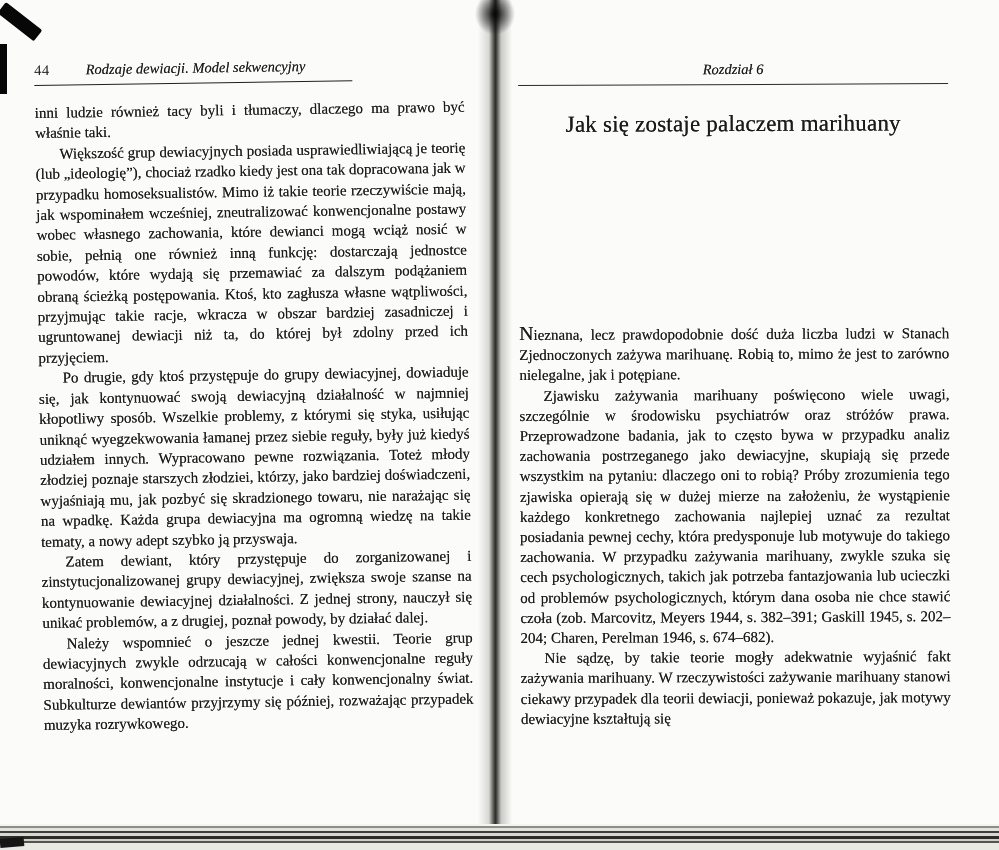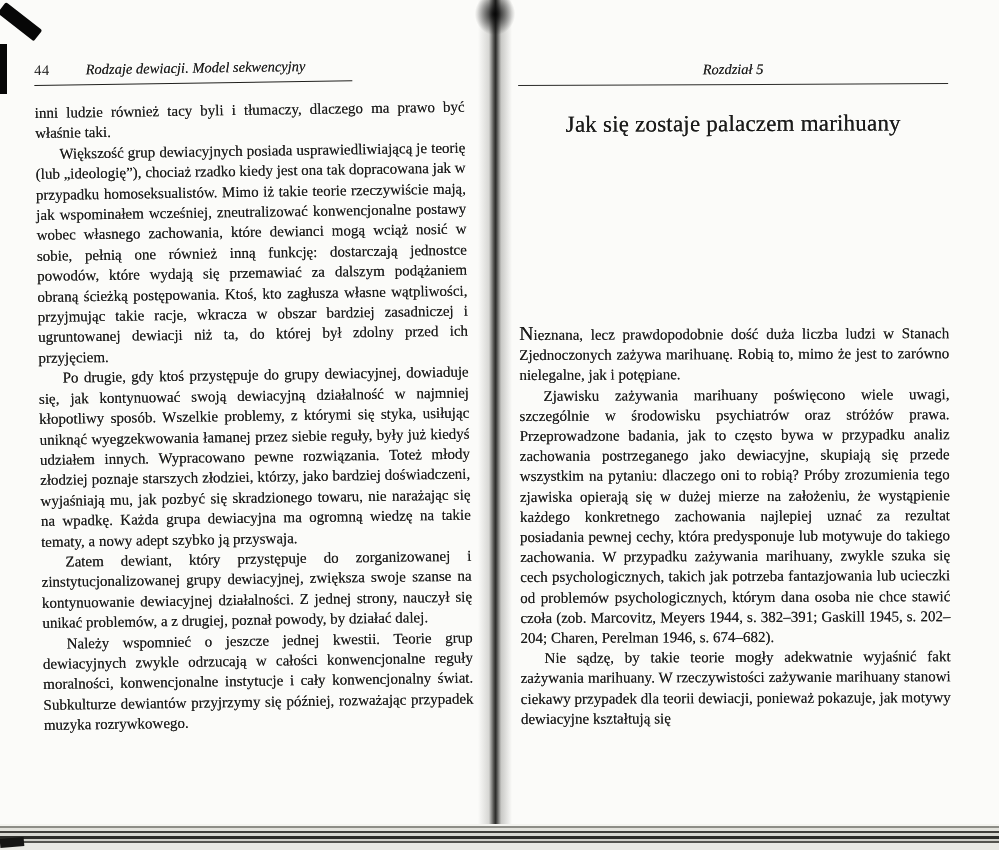--- a/index.html
+++ b/index.html
@@ -130,21 +130,21 @@
       <p class="noindent">inni ludzie również tacy byli i tłumaczy, dlaczego ma prawo być właśnie taki.</p>
       <p>Większość grup dewiacyjnych posiada usprawiedliwiającą je teorię (lub „ideologię”), chociaż rzadko kiedy jest ona tak dopracowana jak w przypadku homoseksualistów. Mimo iż takie teorie rzeczywiście mają, jak wspominałem wcześniej, zneutralizować konwencjonalne postawy wobec własnego zachowania, które dewianci mogą wciąż nosić w sobie, pełnią one również inną funkcję: dostarczają jednostce powodów, które wydają się przemawiać za dalszym podążaniem obraną ścieżką postępowania. Ktoś, kto zagłusza własne wątpliwości, przyjmując takie racje, wkracza w obszar bardziej zasadniczej i ugruntowanej dewiacji niż ta, do której był zdolny przed ich przyjęciem.</p>
       <p>Po drugie, gdy ktoś przystępuje do grupy dewiacyjnej, dowiaduje się, jak kontynuować swoją dewiacyjną działalność w najmniej kłopotliwy sposób. Wszelkie problemy, z którymi się styka, usiłując uniknąć wyegzekwowania łamanej przez siebie reguły, były już kiedyś udziałem innych. Wypracowano pewne rozwiązania. Toteż młody złodziej poznaje starszych złodziei, którzy, jako bardziej doświadczeni, wyjaśniają mu, jak pozbyć się skradzionego towaru, nie narażając się na wpadkę. Każda grupa dewiacyjna ma ogromną wiedzę na takie tematy, a nowy adept szybko ją przyswaja.</p>
       <p>Zatem dewiant, który przystępuje do zorganizowanej i zinstytucjonalizowanej grupy dewiacyjnej, zwiększa swoje szanse na kontynuowanie dewiacyjnej działalności. Z jednej strony, nauczył się unikać problemów, a z drugiej, poznał powody, by działać dalej.</p>
       <p>Należy wspomnieć o jeszcze jednej kwestii. Teorie grup dewiacyjnych zwykle odrzucają w całości konwencjonalne reguły moralności, konwencjonalne instytucje i cały konwencjonalny świat. Subkulturze dewiantów przyjrzymy się później, rozważając przypadek muzyka rozrywkowego.</p>
     </div>
   </div>
 
   <div class="page right-page">
     <div class="page-header">
-      <span class="running-head">Rozdział 5</span>
+      <span class="running-head">Rozdział 6</span>
     </div>
     <h1 class="chapter-title">Jak się zostaje palaczem marihuany</h1>
     <div class="body body-right">
       <p class="noindent opening">Nieznana, lecz prawdopodobnie dość duża liczba ludzi w Stanach Zjednoczonych zażywa marihuanę. Robią to, mimo że jest to zarówno nielegalne, jak i potępiane.</p>
       <p>Zjawisku zażywania marihuany poświęcono wiele uwagi, szczególnie w środowisku psychiatrów oraz stróżów prawa. Przeprowadzone badania, jak to często bywa w przypadku analiz zachowania postrzeganego jako dewiacyjne, skupiają się przede wszystkim na pytaniu: dlaczego oni to robią? Próby zrozumienia tego zjawiska opierają się w dużej mierze na założeniu, że wystąpienie każdego konkretnego zachowania najlepiej uznać za rezultat posiadania pewnej cechy, która predysponuje lub motywuje do takiego zachowania. W przypadku zażywania marihuany, zwykle szuka się cech psychologicznych, takich jak potrzeba fantazjowania lub ucieczki od problemów psychologicznych, którym dana osoba nie chce stawić czoła (zob. Marcovitz, Meyers 1944, s. 382–391; Gaskill 1945, s. 202–204; Charen, Perelman 1946, s. 674–682).</p>
       <p>Nie sądzę, by takie teorie mogły adekwatnie wyjaśnić fakt zażywania marihuany. W rzeczywistości zażywanie marihuany stanowi ciekawy przypadek dla teorii dewiacji, ponieważ pokazuje, jak motywy dewiacyjne kształtują się</p>
     </div>
   </div>
 
   <div class="gutter"></div>

